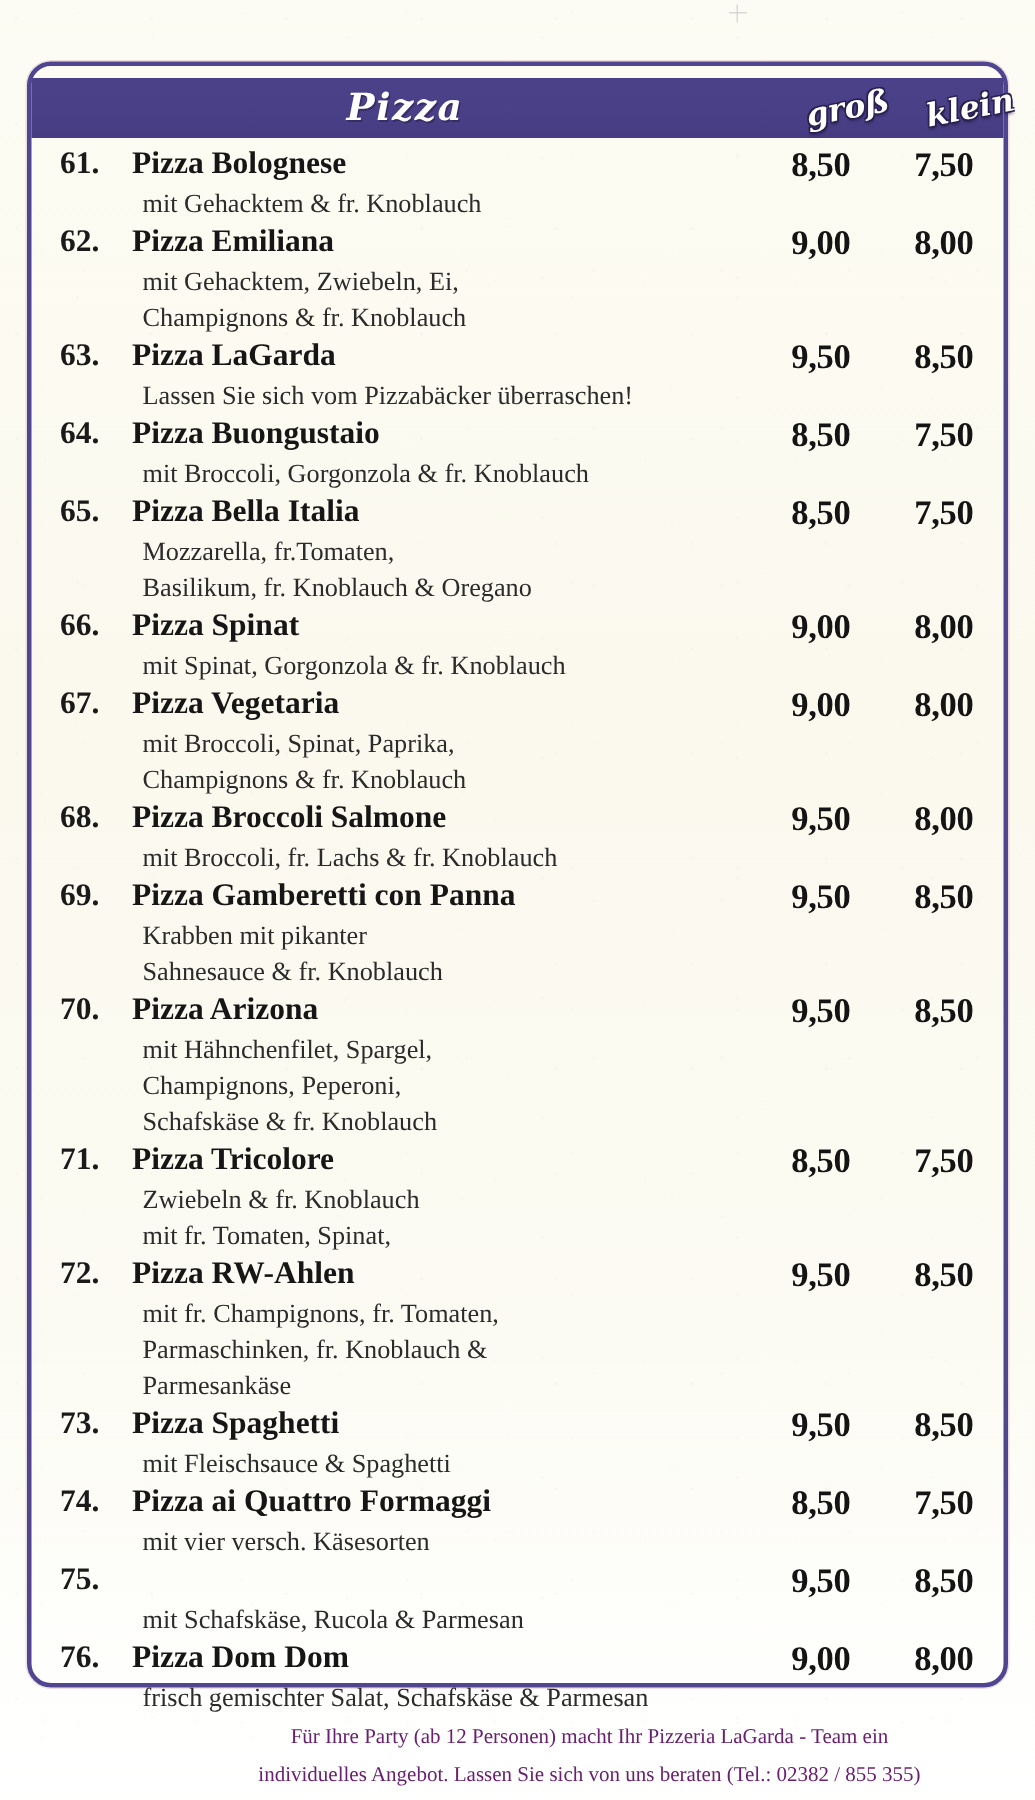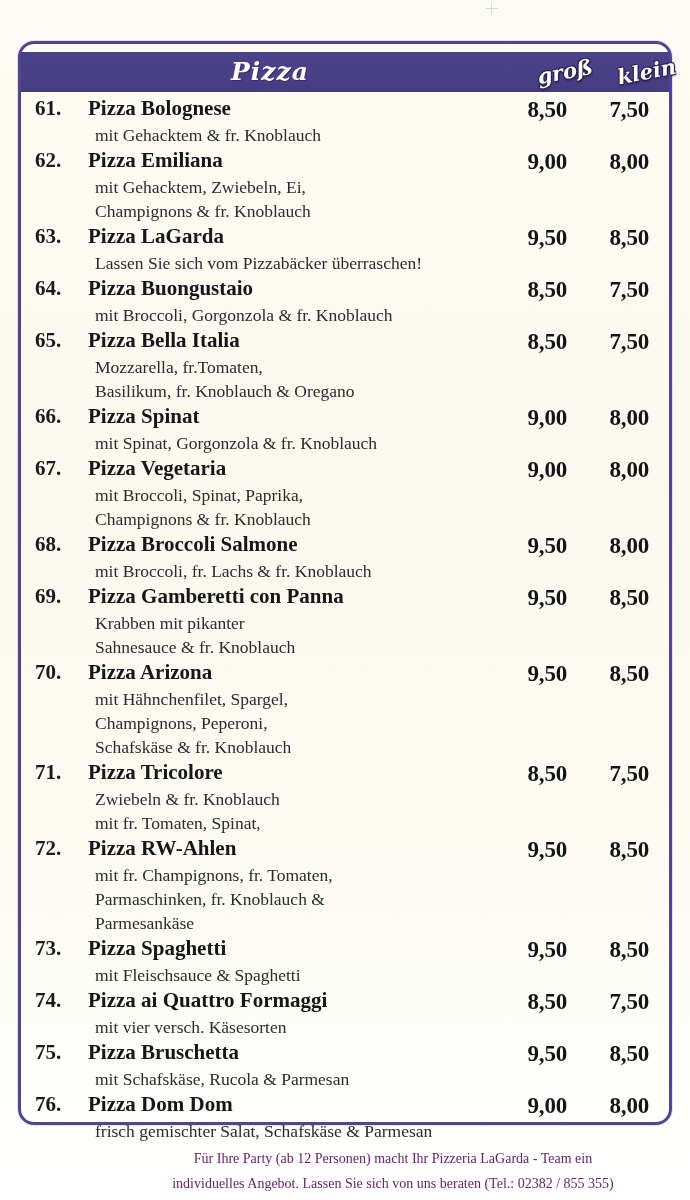--- a/index.html
+++ b/index.html
@@ -129,24 +129,24 @@
     position: relative;
     padding: 0;
     margin: 0 0 1px 0;
   }
   .item-head {
     position: relative;
     height: 27px;
   }
   .item-num {
     position: absolute;
-    left: 5px;
+    left: 19px;
     top: 0;
     width: 44px;
-    text-align: center;
+    text-align: left;
     font-size: 21px;
     font-weight: bold;
     color: #1a1a1a;
     font-family: "Liberation Serif", "DejaVu Serif", serif;
   }
   .item-name {
     position: absolute;
     left: 67px;
     top: 0;
     font-size: 21px;
@@ -373,21 +373,20 @@
           <span class="price gross">8,50</span>
           <span class="price klein">7,50</span>
         </div>
         <ul class="item-desc">
           <li>mit vier versch. Käsesorten</li>
         </ul>
       </div>
       <div class="menu-item">
         <div class="item-head">
           <span class="item-num">75.</span>
-          <span class="item-name">Pizza Bruschetta</span>
           <span class="price gross">9,50</span>
           <span class="price klein">8,50</span>
         </div>
         <ul class="item-desc">
           <li>mit Schafskäse, Rucola &amp; Parmesan</li>
         </ul>
       </div>
       <div class="menu-item">
         <div class="item-head">
           <span class="item-num">76.</span>

